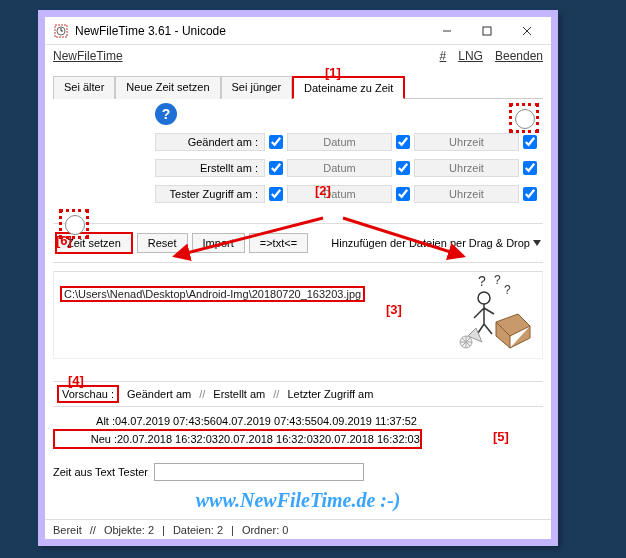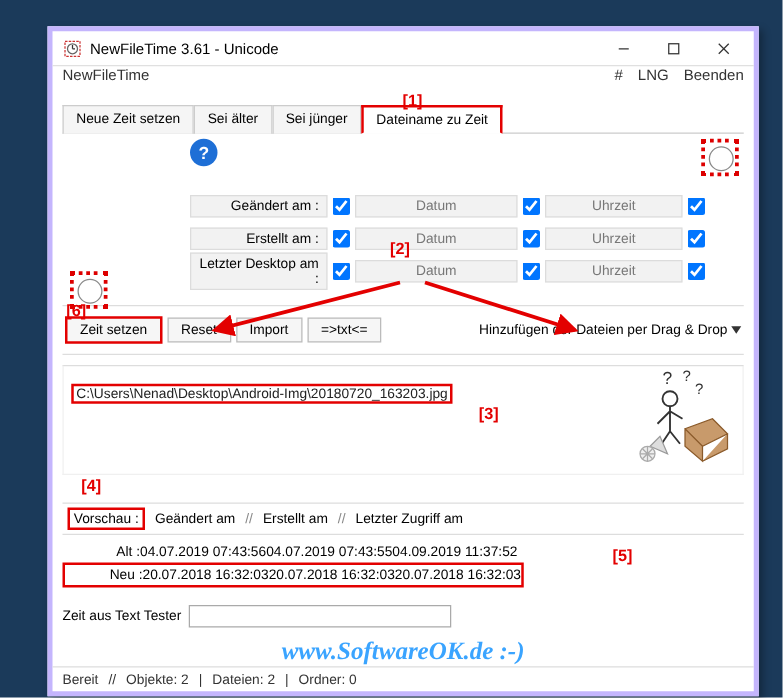--- a/index.html
+++ b/index.html
@@ -1,22 +1,22 @@
 <!DOCTYPE html>
 <html><head>
 <meta charset="utf-8">
 <style>
   * { box-sizing: border-box; margin: 0; padding: 0; }
   body { font-family: "Segoe UI", Tahoma, sans-serif; font-size: 12px; background: #1b3a5a; width: 626px; height: 558px; position: relative; }
-  .window { position: absolute; left: 38px; top: 21px; width: 569px; height: 536px; background: #fff; border: 4px solid #c4b5fd; box-shadow: 3px 3px 6px rgba(0,0,0,0.3); }
+  .window { position: absolute; left: 38px; top: 10px; width: 520px; height: 536px; background: #fff; border: 7px solid #c4b5fd; box-shadow: 3px 3px 6px rgba(0,0,0,0.3); }
   .titlebar { height: 28px; display: flex; align-items: center; padding: 0 4px 0 8px; border-bottom: 1px solid #e0e0e0; font-size: 12px; }
   .titlebar .icon { width: 16px; height: 16px; margin-right: 6px; display: inline-block; }
   .titlebar .title { flex: 1; }
   .winbtn { width: 40px; height: 28px; display: flex; align-items: center; justify-content: center; cursor: pointer; }
-  .menubar { height: 22px; display: flex; padding: 0 8px; font-size: 12px; color: #333; }
+  .menubar { height: 22px; display: flex; align-items: center; padding: 0 8px; font-size: 12px; color: #333; text-decoration: underline; }
   .menubar .menuitem { margin-right: 12px; cursor: pointer; }
   .menubar .spacer { flex: 1; }
   .content { padding: 8px 8px 4px 8px; }
   .tabs { display: flex; border-bottom: 1px solid #ccc; margin-bottom: 6px; font-size: 11px; }
   .tab { padding: 4px 10px; border: 1px solid #ccc; border-bottom: none; background: #f5f5f5; cursor: pointer; margin-right: 0px; position: relative; top: 1px; }
   .tab.active { background: #fff; border-bottom: 1px solid #fff; }
   .dateblock { padding: 4px 6px; }
   .daterow { display: flex; align-items: center; height: 26px; gap: 4px; }
   .daterow .lbl { width: 110px; text-align: right; background: #f2f2f2; border: 1px solid #dcdcdc; padding: 2px 6px; font-size: 11px; }
   .daterow .cb { width: 14px; height: 14px; }
@@ -86,51 +86,51 @@
     <span class="menuitem">#</span>
     <span class="menuitem">LNG</span>
     <span class="menuitem" style="margin-right:0">Beenden</span>
   </div>
 
   <div class="content">
 
     <span class="callout" style="left:280px; top:48px;">[1]</span>
 
     <div class="tabs">
+      <div class="tab">Sei älter</div>
       <div class="tab">Neue Zeit setzen</div>
-      <div class="tab">Sei älter</div>
       <div class="tab">Sei jünger</div>
       <div class="tab active redbox">Dateiname zu Zeit</div>
     </div>
 
     <div class="dateblock" style="position:relative; min-height:108px;">
       <div style="position:absolute; left:102px; top:-2px;">
           <div class="question-icon">?</div>
         </div>
       <div style="position:absolute; right:4px; top:-2px;"><span class="clock-icon"></span></div>
 
-      <div style="margin-left:96px; margin-top:35px;">
+      <div style="margin-left:96px; margin-top:20px;">
         <div class="daterow">
           <span class="lbl">Geändert am :</span>
           <input type="checkbox" class="cb" checked="" style="">
           <span class="field" style="max-width:130px">Datum</span>
           <input type="checkbox" class="cb" checked="" style="">
           <span class="field" style="max-width:110px">Uhrzeit</span>
           <input type="checkbox" class="cb" checked="" style="">
         </div>
         <div class="daterow">
           <span class="lbl">Erstellt am :</span>
           <input type="checkbox" class="cb" checked="" style="">
           <span class="field" style="max-width:130px">Datum</span>
           <input type="checkbox" class="cb" checked="" style="">
           <span class="field" style="max-width:110px">Uhrzeit</span>
           <input type="checkbox" class="cb" checked="" style="">
         </div>
         <div class="daterow">
-          <span class="lbl">Letzter Desktop am :</span>
+          <span class="lbl">Tester Zugriff am :</span>
           <input type="checkbox" class="cb" checked="" style="">
           <span class="field" style="max-width:130px">Datum</span>
           <input type="checkbox" class="cb" checked="" style="">
           <span class="field" style="max-width:110px">Uhrzeit</span>
           <input type="checkbox" class="cb" checked="" style="">
         </div>
       </div>
 
       <span class="callout" style="left:262px; top:78px;">[2]</span>
     </div>
@@ -212,21 +212,21 @@
         </div>
         <span class="callout" style="left:448px; top:412px;">[5]</span>
       </div>
     </div>
 
     <div class="tester">
       <span>Zeit aus Text Tester</span>
       <input type="text" value="" style="">
     </div>
 
-    <div class="watermark">www.SoftwareOK.de :-)</div>
+    <div class="watermark">www.NewFileTime.de :-)</div>
 
   </div>
 
   <div class="statusbar">
     <span>Bereit</span>
     <span class="ssep">//</span>
     <span>Objekte: 2</span>
     <span class="ssep">|</span>
     <span>Dateien: 2</span>
     <span class="ssep">|</span>

